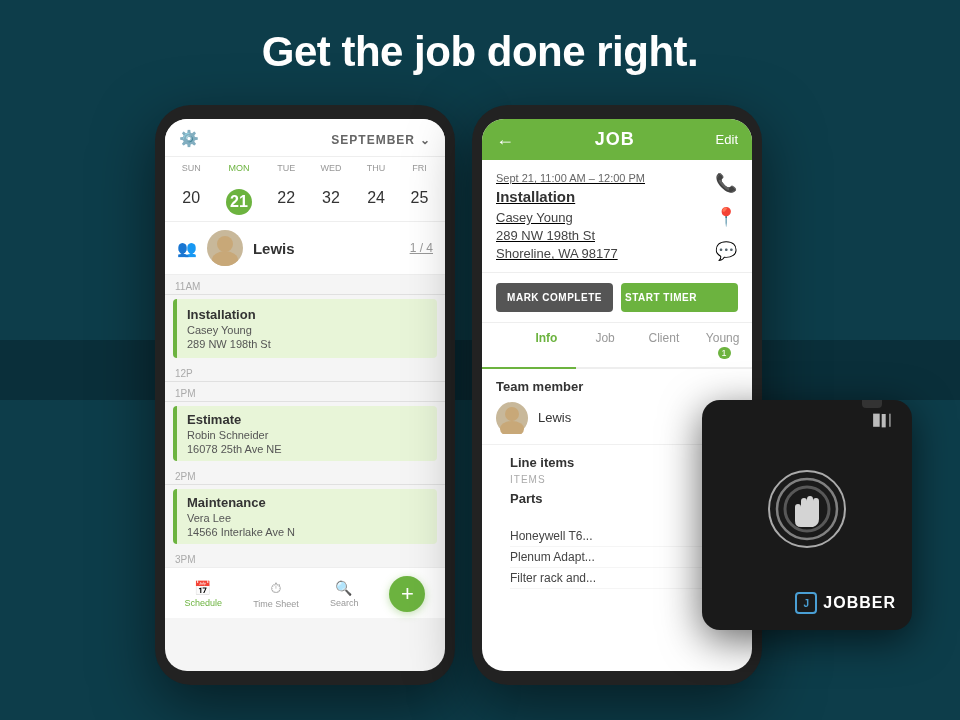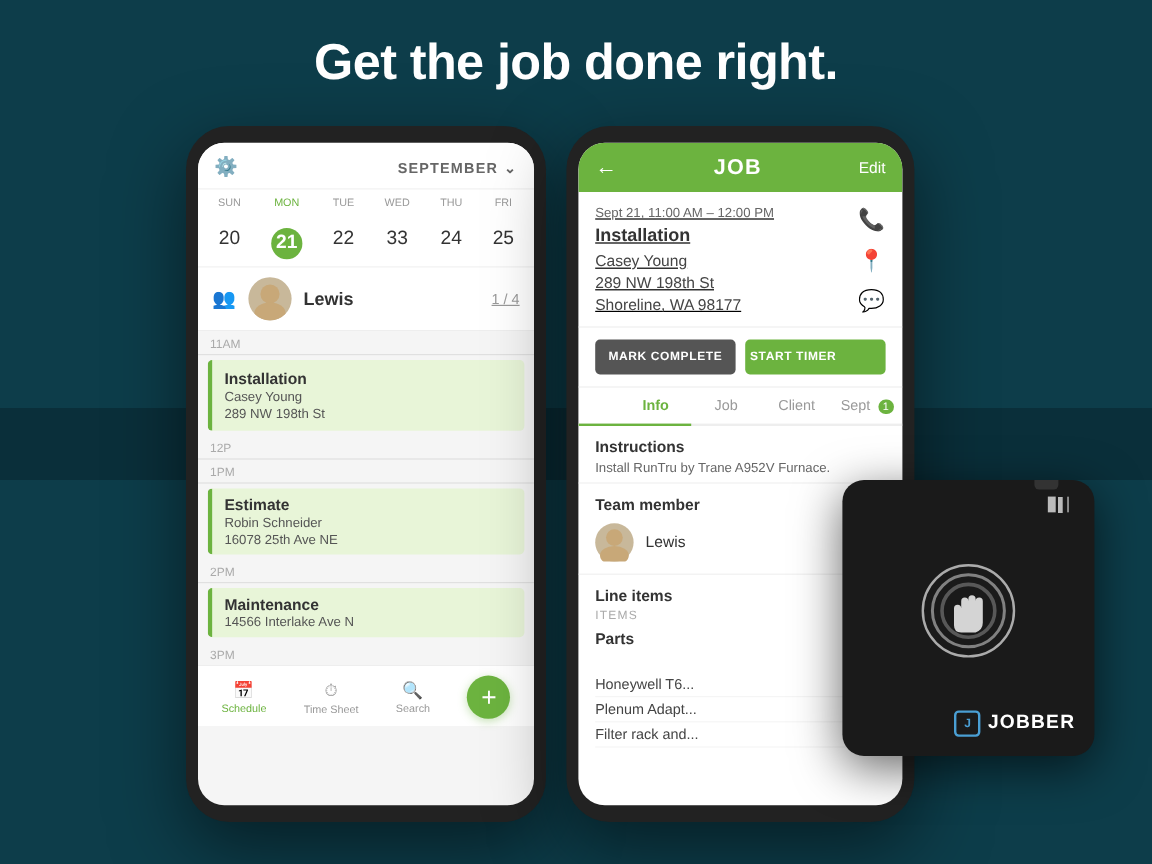--- a/index.html
+++ b/index.html
@@ -326,21 +326,21 @@
     .pr-avatar {
       width: 32px;
       height: 32px;
       border-radius: 50%;
       background: #c8b89a;
     }
     .pr-member-name { font-size: 13px; color: #333; }
 
     
     .pr-lineitems {
-      padding: 10px 14px 0;
+      padding: 10px 28px 0;
     }
     .pr-lineitems-sub { font-size: 10px; color: #aaa; letter-spacing: 1px; margin-bottom: 6px; }
     .pr-item { font-size: 12px; color: #444; padding: 3px 0; border-bottom: 1px solid #f5f5f5; }
 
     
     .card-reader {
       position: absolute;
       right: 48px;
       top: 400px;
       width: 210px;
@@ -428,21 +428,21 @@
       <div class="pl-day active">
         <span>MON</span>
         <span class="day-num">21</span>
       </div>
       <div class="pl-day">
         <span>TUE</span>
         <span class="day-num">22</span>
       </div>
       <div class="pl-day">
         <span>WED</span>
-        <span class="day-num">33</span>
+        <span class="day-num">32</span>
       </div>
       <div class="pl-day">
         <span>THU</span>
         <span class="day-num">24</span>
       </div>
       <div class="pl-day">
         <span>FRI</span>
         <span class="day-num">25</span>
       </div>
     </div>
@@ -473,20 +473,21 @@
       <div class="time-line"></div>
       <div class="appt-card">
         <div class="appt-title">Estimate</div>
         <div class="appt-sub">Robin Schneider</div>
         <div class="appt-sub">16078 25th Ave NE</div>
       </div>
       <div class="time-label">2PM</div>
       <div class="time-line"></div>
       <div class="appt-card">
         <div class="appt-title">Maintenance</div>
+        <div class="appt-sub">Vera Lee</div>
         <div class="appt-sub">14566 Interlake Ave N</div>
       </div>
       <div class="time-label">3PM</div>
     </div>
 
     <div class="pl-nav">
       <div class="pl-nav-item active">
         <span class="pl-nav-icon">📅</span>
         <span>Schedule</span>
       </div>
@@ -539,29 +540,25 @@
       <div class="pr-tab active">
         <span>Info</span>
       </div>
       <div class="pr-tab">
         <span>Job</span>
       </div>
       <div class="pr-tab">
         <span>Client</span>
       </div>
       <div class="pr-tab">
-        <span>Sept</span>
+        <span>Young</span>
         <span class="pr-tab-badge">1</span>
       </div>
     </div>
 
-    <div class="pr-section">
-      <div class="pr-section-title">Instructions</div>
-      <div class="pr-section-text">Install RunTru by Trane A952V Furnace.</div>
-    </div>
 
     <div class="pr-team">
       <div style="width:100%; ">
         <div class="pr-section-title" style="margin-bottom:8px;">Team member</div>
         <div style="display:flex; align-items:center; gap:10px;">
           <div class="pr-avatar">
             <svg width="32" height="32" viewBox="0 0 32 32">
               <circle cx="16" cy="12" r="7" fill="#c8a878"></circle>
               <ellipse cx="16" cy="27" rx="12" ry="8" fill="#c8a878"></ellipse>
             </svg>

